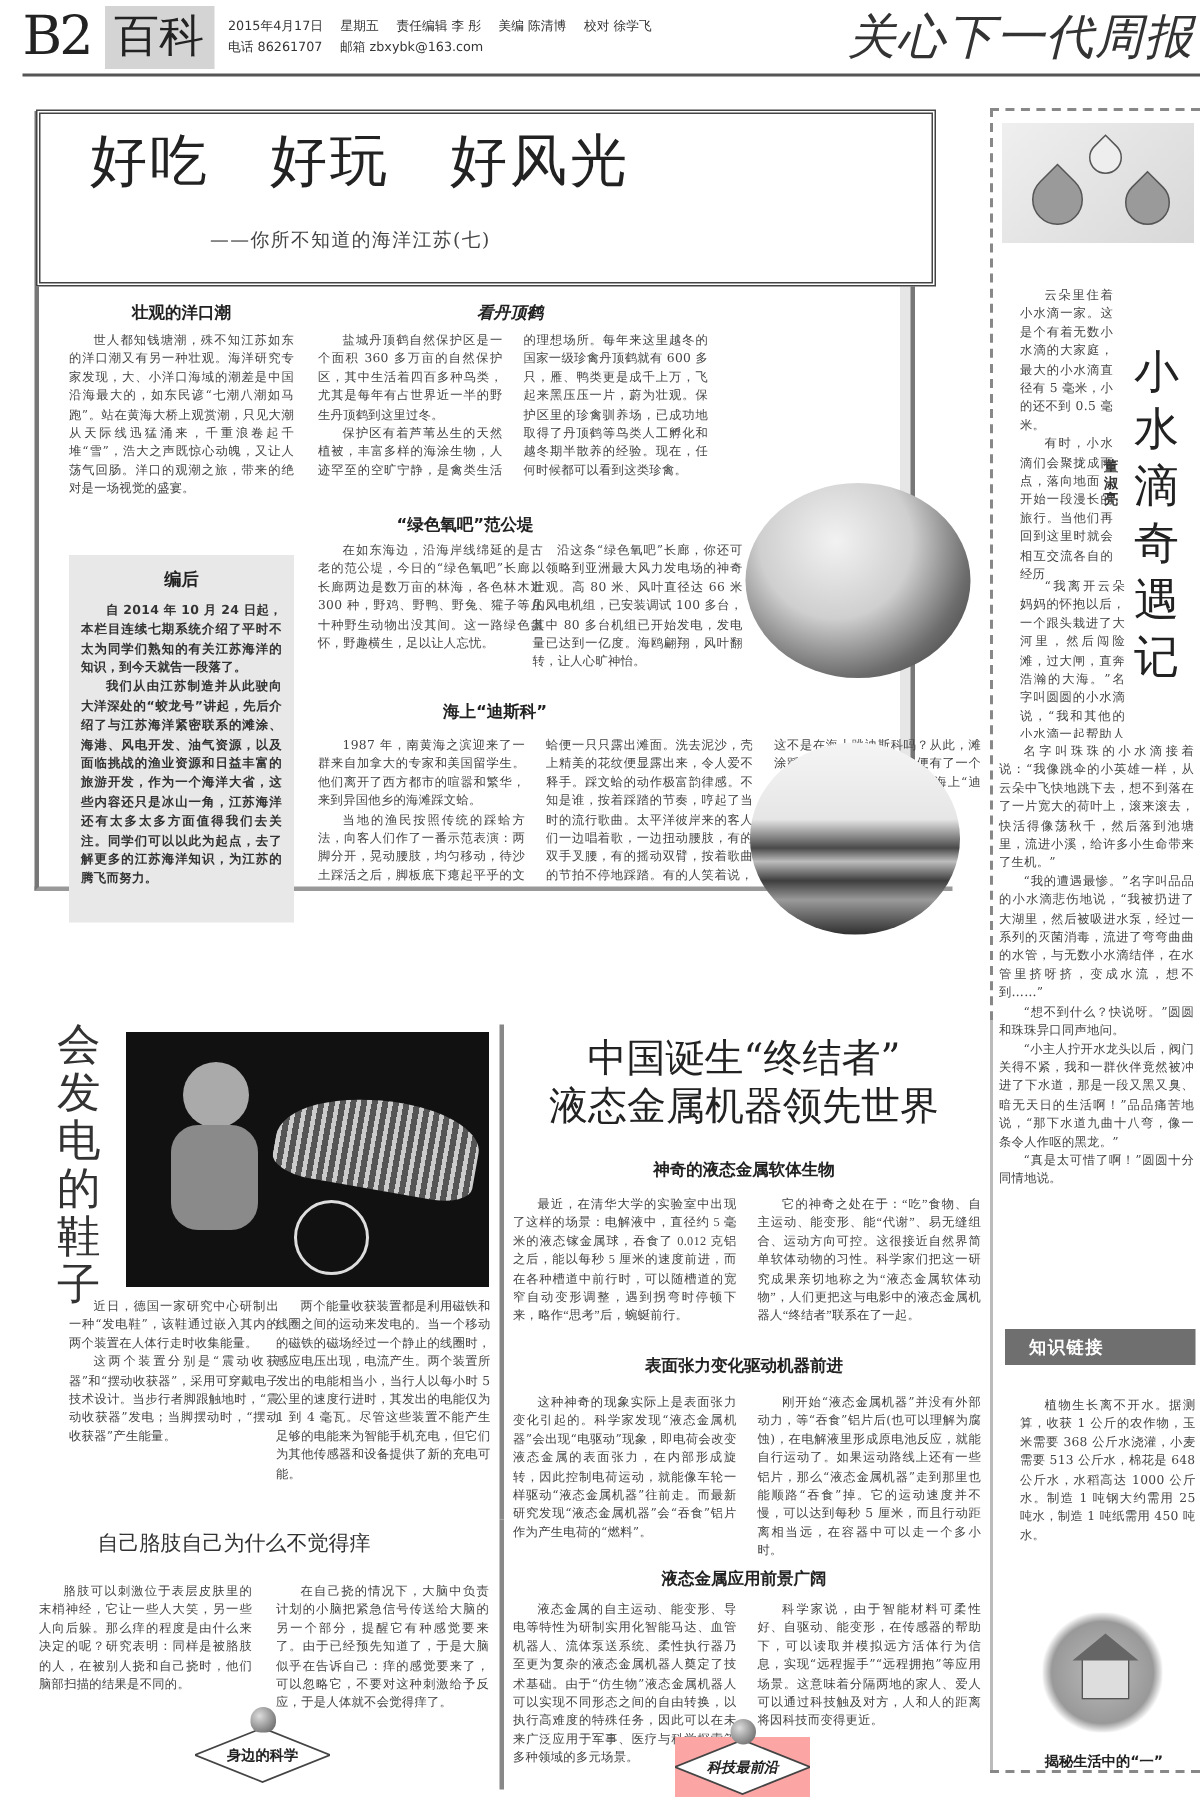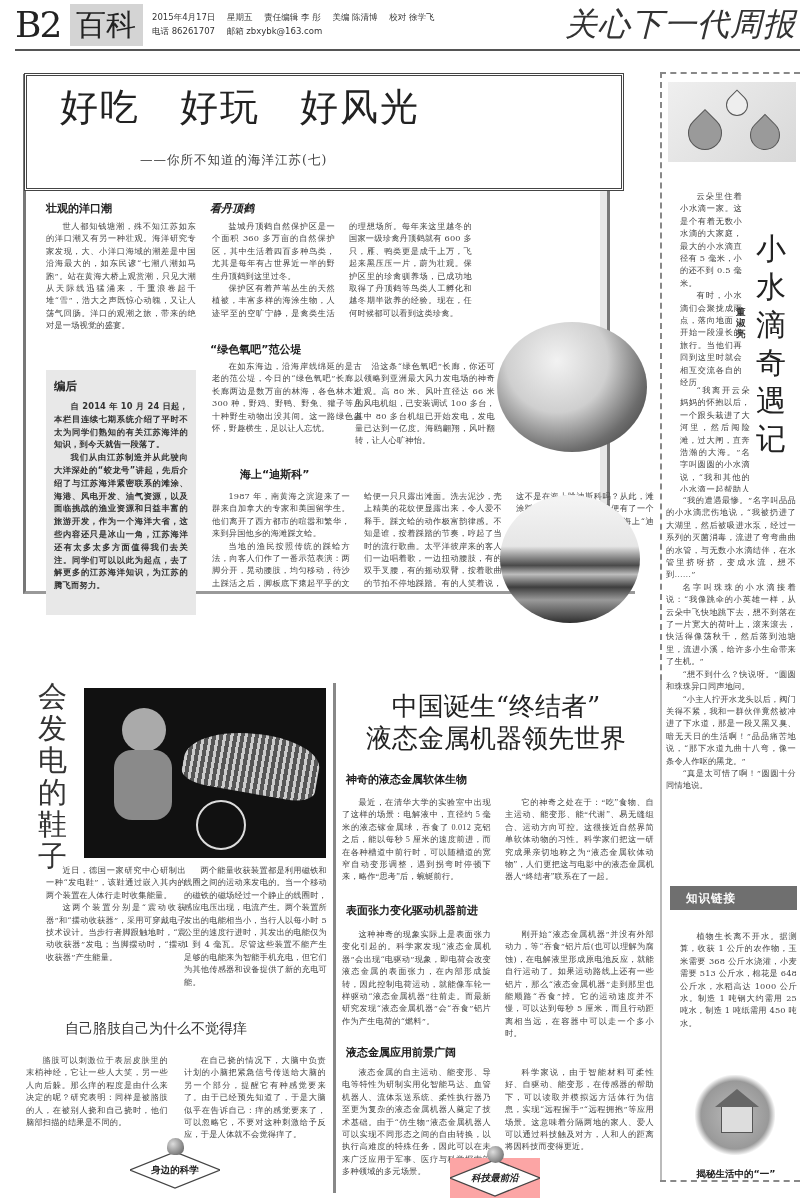--- a/index.html
+++ b/index.html
@@ -1,21 +1,21 @@
 <!DOCTYPE html>
 <html><head>
 <meta charset="utf-8">
 <style>
   * { box-sizing: border-box; margin: 0; padding: 0; }
   html, body { width: 800px; height: 1200px; background: #fff; overflow: hidden; }
   body { font-family: "DejaVu Sans", sans-serif; color: #333; position: relative; }
   .abs { position: absolute; }
   .txt { font-family: "DejaVu Serif", serif; font-size: 8.2px; line-height: 12.4px; color: #444; text-align: justify; letter-spacing: 0.2px; }
   .txt p { text-indent: 2em; }
-  .sub { font-family: "DejaVu Sans", sans-serif; font-weight: bold; font-size: 11px; color: #222; text-align: left; }
+  .sub { font-family: "DejaVu Sans", sans-serif; font-weight: bold; font-size: 11px; color: #222; text-align: center; }
 
   
   #masthead-rule { left: 15px; top: 49px; width: 785px; height: 2px; background: #555; }
   #page-no { left: 15px; top: 3px; font-family: "DejaVu Serif", serif; font-size: 36px; line-height: 44px; color: #222; letter-spacing: -2px; }
   #section-box { left: 70px; top: 4px; width: 73px; height: 42px; background: #d4d4d4; }
   #section-name { left: 76px; top: 7px; font-family: "DejaVu Sans", sans-serif; font-size: 30px; line-height: 36px; color: #222; font-weight: 300; }
   #meta1, #meta2 { left: 152px; font-size: 8.5px; color: #333; }
   #meta1 { top: 12px; } #meta2 { top: 26px; }
   #meta1 span, #meta2 span { margin-right: 9px; }
   #paper-logo { right: 4px; top: 2px; font-family: "DejaVu Serif", serif; font-size: 32px; line-height: 44px; color: #333; font-style: italic; letter-spacing: 1px; }
@@ -142,22 +142,22 @@
   <div>奇</div>
   <div>遇</div>
   <div>记</div>
 </div>
 <div class="abs" id="drop-author">董淑亮</div>
 <div class="abs txt" id="drop-text-a">
   <p>云朵里住着小水滴一家。这是个有着无数小水滴的大家庭，最大的小水滴直径有 5 毫米，小的还不到 0.5 毫米。</p>
   <p>有时，小水滴们会聚拢成雨点，落向地面，开始一段漫长的旅行。当他们再回到这里时就会相互交流各自的经历</p>
 </div>
 <div class="abs txt" id="drop-text-b">
+  <p>名字叫珠珠的小水滴接着说：“我像跳伞的小英雄一样，从云朵中飞快地跳下去，想不到落在了一片宽大的荷叶上，滚来滚去，快活得像荡秋千，然后落到池塘里，流进小溪，给许多小生命带来了生机。”</p>
   <p>“我的遭遇最惨。”名字叫品品的小水滴悲伤地说，“我被扔进了大湖里，然后被吸进水泵，经过一系列的灭菌消毒，流进了弯弯曲曲的水管，与无数小水滴结伴，在水管里挤呀挤，变成水流，想不到……”</p>
-  <p>名字叫珠珠的小水滴接着说：“我像跳伞的小英雄一样，从云朵中飞快地跳下去，想不到落在了一片宽大的荷叶上，滚来滚去，快活得像荡秋千，然后落到池塘里，流进小溪，给许多小生命带来了生机。”</p>
   <p>“想不到什么？快说呀。”圆圆和珠珠异口同声地问。</p>
   <p>“小主人拧开水龙头以后，阀门关得不紧，我和一群伙伴竟然被冲进了下水道，那是一段又黑又臭、暗无天日的生活啊！”品品痛苦地说，“那下水道九曲十八弯，像一条令人作呕的黑龙。”</p>
   <p>“真是太可惜了啊！”圆圆十分同情地说。</p>
 </div>
 <div class="abs txt" style="left:680px;top:384px;width:70px;height:108px;overflow:hidden;">
   <p>“我离开云朵妈妈的怀抱以后，一个跟头栽进了大河里，然后闯险滩，过大闸，直奔浩瀚的大海。”名字叫圆圆的小水滴说，“我和其他的小水滴一起帮助人类生产了许多电能。”</p>
 </div>
 
 <div class="abs" id="knowledge-bar">知识链接</div>
 <div class="abs txt" id="knowledge-text">

